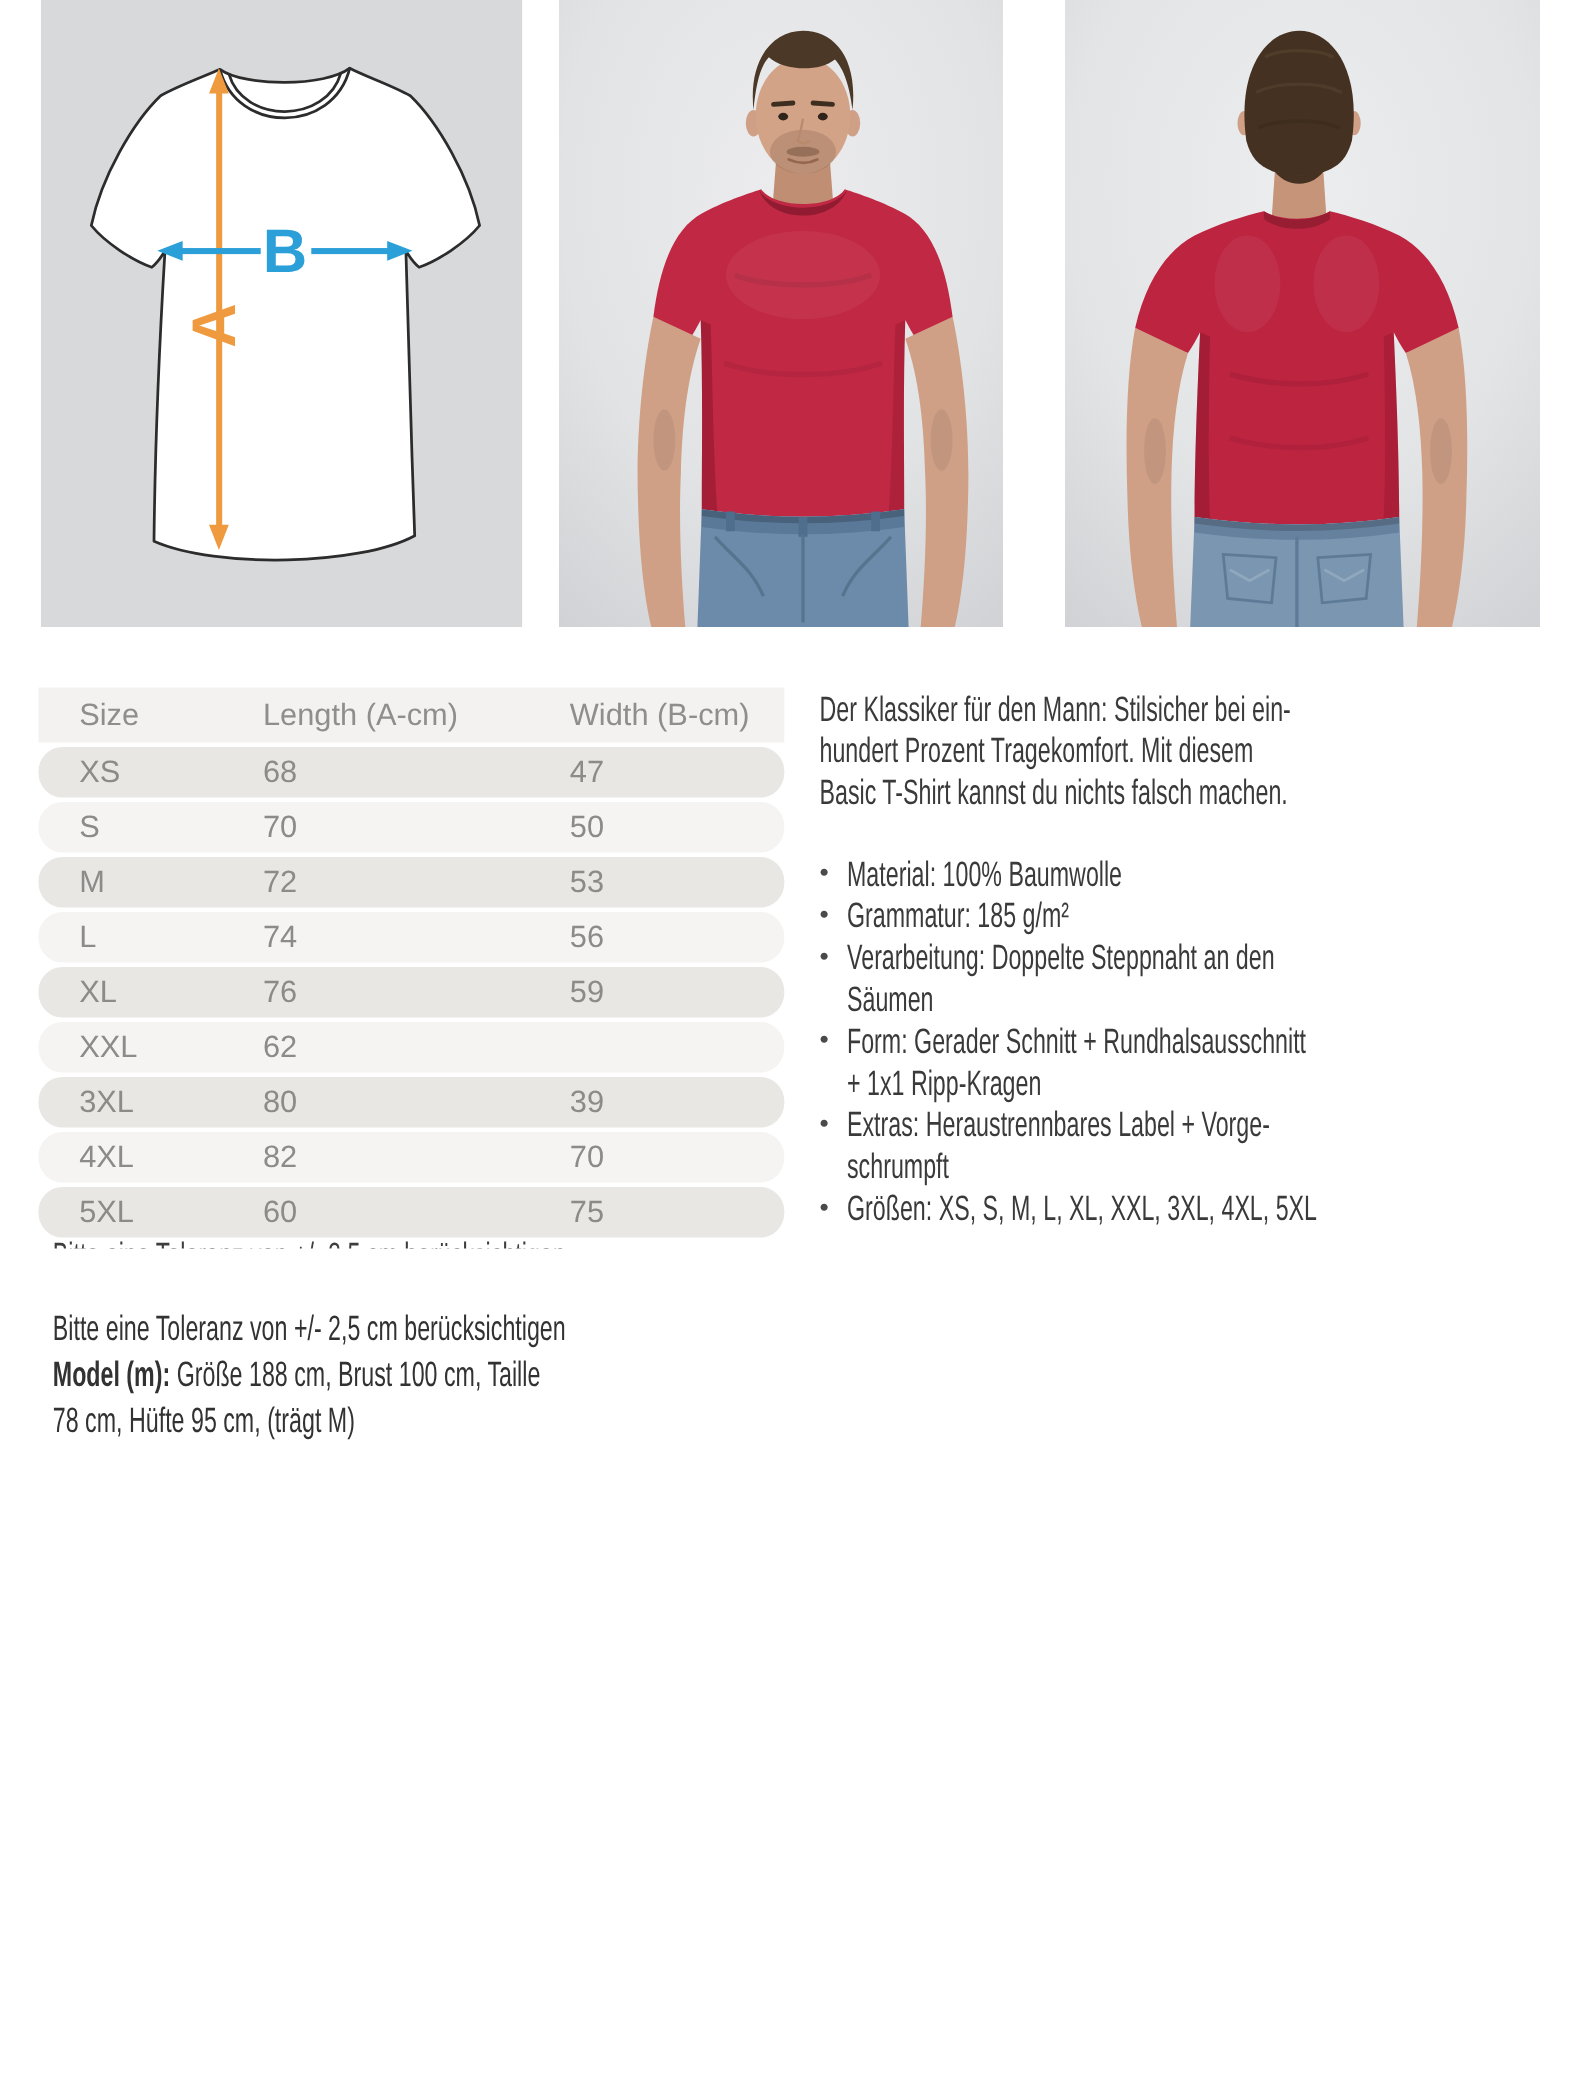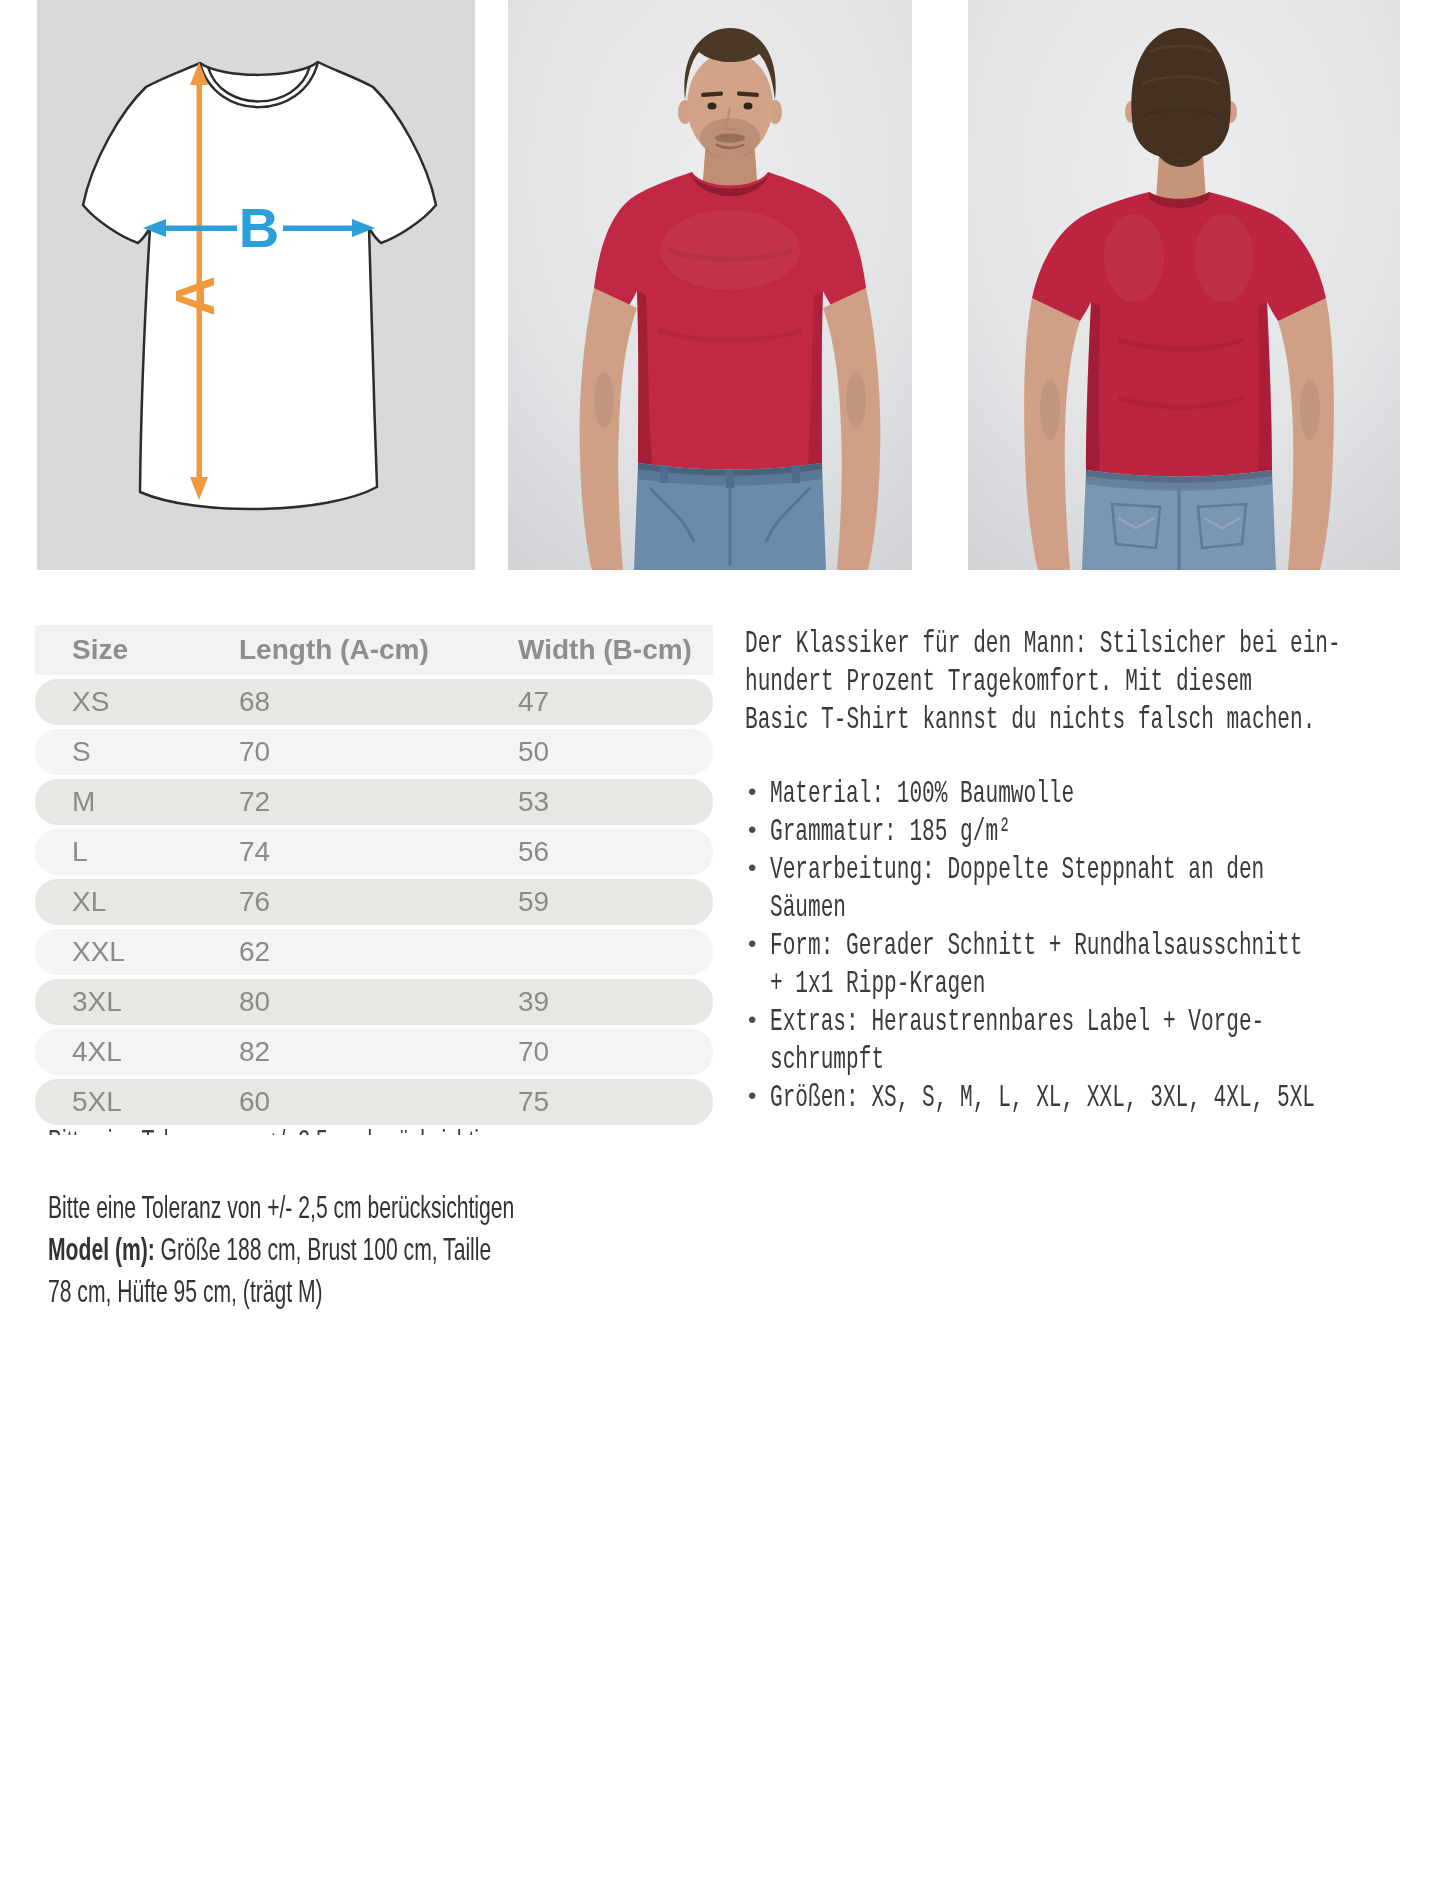--- a/index.html
+++ b/index.html
@@ -11,35 +11,35 @@
 
   
   .media-box{position:absolute;top:0;height:570px;overflow:hidden;}
   #diagram-box{left:37px;width:438px;}
   #photo-front{left:508px;width:404px;}
   #photo-back{left:968px;width:432px;}
 
   
   .size-table{position:absolute;left:35px;top:625px;width:678px;font-size:28px;color:#8d8b89;}
   .t-head,.t-row{display:grid;grid-template-columns:204px 279px 1fr;align-items:center;}
-  .t-head{height:50px;line-height:50px;background:#f3f2f0;color:#908e8c;font-weight:bold;}
+  .t-head{height:50px;line-height:50px;background:#f3f2f0;color:#908e8c;}
   .t-row{height:46px;line-height:46px;margin-top:4px;border-radius:22px;}
   .t-row.dark{background:#e8e7e4;}
   .t-row.light{background:#f5f4f2;}
   .c1{padding-left:37px;}
 
   
   .artifact{position:absolute;left:48px;top:1126px;width:640px;height:9px;overflow:hidden;color:#3d3d3d;font-size:32px;}
   .artifact .inner{line-height:30px;}
 
   
   .cond{display:block;transform:scaleX(0.66);transform-origin:0 50%;white-space:nowrap;}
 
   
-  .desc{position:absolute;left:745px;top:625px;width:560px;color:#3a3a3a;font-size:32px;font-family:Liberation Mono, monospace;}
+  .desc{position:absolute;left:745px;top:625px;width:560px;color:#3a3a3a;font-size:32px;}
   .desc .line{height:38px;line-height:38px;}
   .bullets{list-style:none;margin:36px 0 0 0;padding:0;}
   .bullets li{display:flex;align-items:flex-start;}
   .bullets .dot{flex:none;width:25px;font-size:24px;line-height:38px;color:#4a4a4a;}
   .bl{flex:1;min-width:0;}
   .bl .line{height:38px;line-height:38px;margin-top:32px;}
 
   
   .notes{position:absolute;left:48px;top:1186px;width:680px;color:#323232;font-size:32px;}
   .notes .line{height:42px;line-height:42px;}

